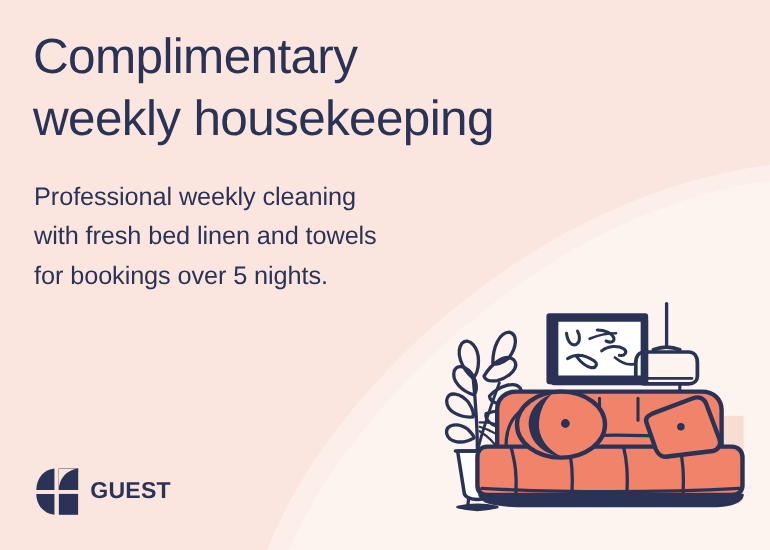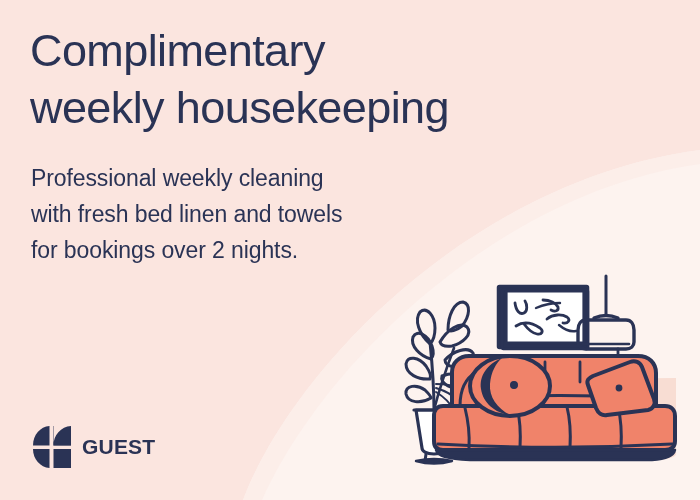--- a/index.html
+++ b/index.html
@@ -98,21 +98,21 @@
              C282,455 318,400 368,348 C456,256 572,182 700,164 Z" fill="#fcece7" opacity="0.85"></path>
   </svg>
 
   <div class="content">
 
     <div class="headline">Complimentary
 weekly housekeeping</div>
 
     <div class="subcopy">Professional weekly cleaning
 with fresh bed linen and towels
-for bookings over 2 nights.</div>
+for bookings over 5 nights.</div>
 
     <div class="logo">
       <svg class="logo-mark" viewBox="0 0 42 46" aria-hidden="true">
 
         <path d="M18.5,2 L18.5,21.5 L2,21.5 C2,10.7 9.2,2.8 18.5,2 Z" fill="#2a3355"></path>
 
         <path d="M22.5,2 L40,2 L40,21.5 L22.5,21.5 C22.5,21.5 22.6,9.5 22.5,2 Z" fill="#2a3355"></path>
         <path d="M22.8,2 C32,2.6 39.4,10.8 40,21.3 L22.8,21.3 Z" fill="#fbe5df"></path>
         <path d="M22.5,2 L40,2 L40,5 C33,5.4 24.6,11.2 22.5,21.5 Z" fill="#2a3355"></path>
 

